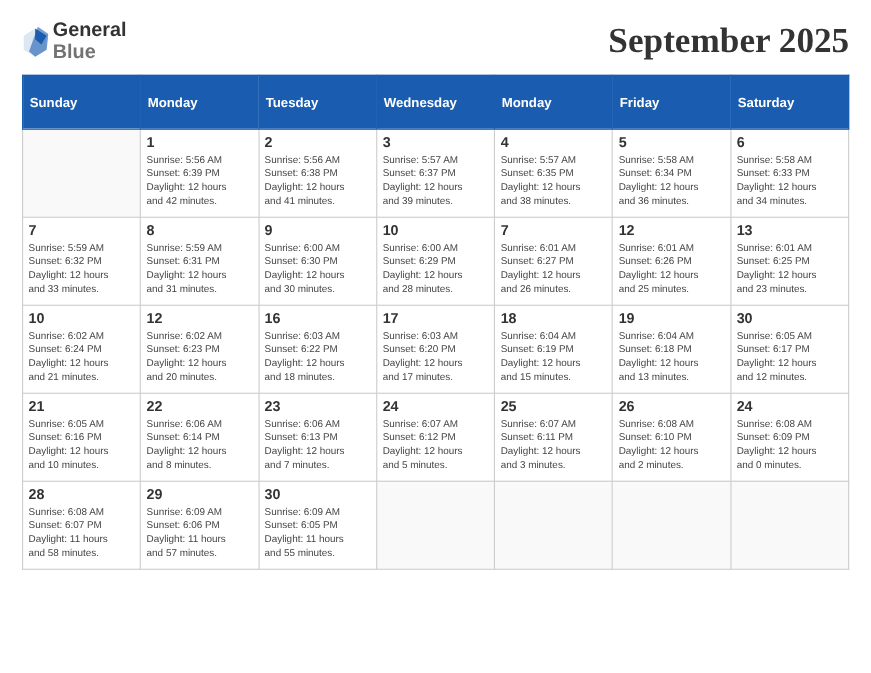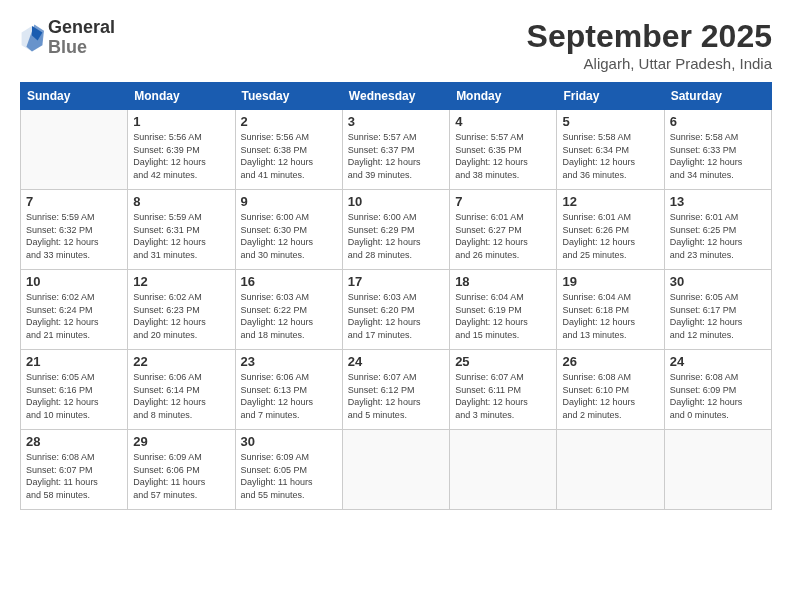--- a/index.html
+++ b/index.html
@@ -42,36 +42,37 @@
       margin-right: 4px;
       position: relative;
     }
     .title-area {
       text-align: right;
     }
     .month-title {
       font-size: 32px;
       font-weight: bold;
       color: #333;
+      font-family: Liberation Serif, serif;
     }
     .subtitle {
       font-size: 15px;
       color: #555;
     }
     .calendar {
       flex: 1;
       border-collapse: collapse;
       width: 100%;
       table-layout: fixed;
     }
     .calendar th {
       background: #1a5cb0;
       color: #fff;
       text-align: left;
-      padding: 6px 6px;
+      padding: 17px 6px;
       font-size: 12px;
       font-weight: bold;
       border: 1px solid #1a5cb0;
     }
     .calendar td {
       border: 1px solid #ccc;
       vertical-align: top;
       padding: 4px 5px;
       font-size: 9.5px;
       color: #333;
@@ -103,21 +104,20 @@
         <polygon points="18,0 30,8 28,26 15,34 8,28" fill="#1a5cb0" opacity="0.6"></polygon>
         <polygon points="15,2 28,10 22,20 15,14" fill="#1a5cb0"></polygon>
       </svg>
       <div class="logo-text">
         <span class="logo-general">General</span>
         <span class="logo-blue">Blue</span>
       </div>
     </div>
     <div class="title-area">
       <div class="month-title">September 2025</div>
-      <div class="subtitle">Aligarh, Uttar Pradesh, India</div>
     </div>
   </div>
 
   <table class="calendar">
     <thead>
       <tr>
       <th>Sunday</th>
           <th>Monday</th>
           <th>Tuesday</th>
           <th>Wednesday</th>

